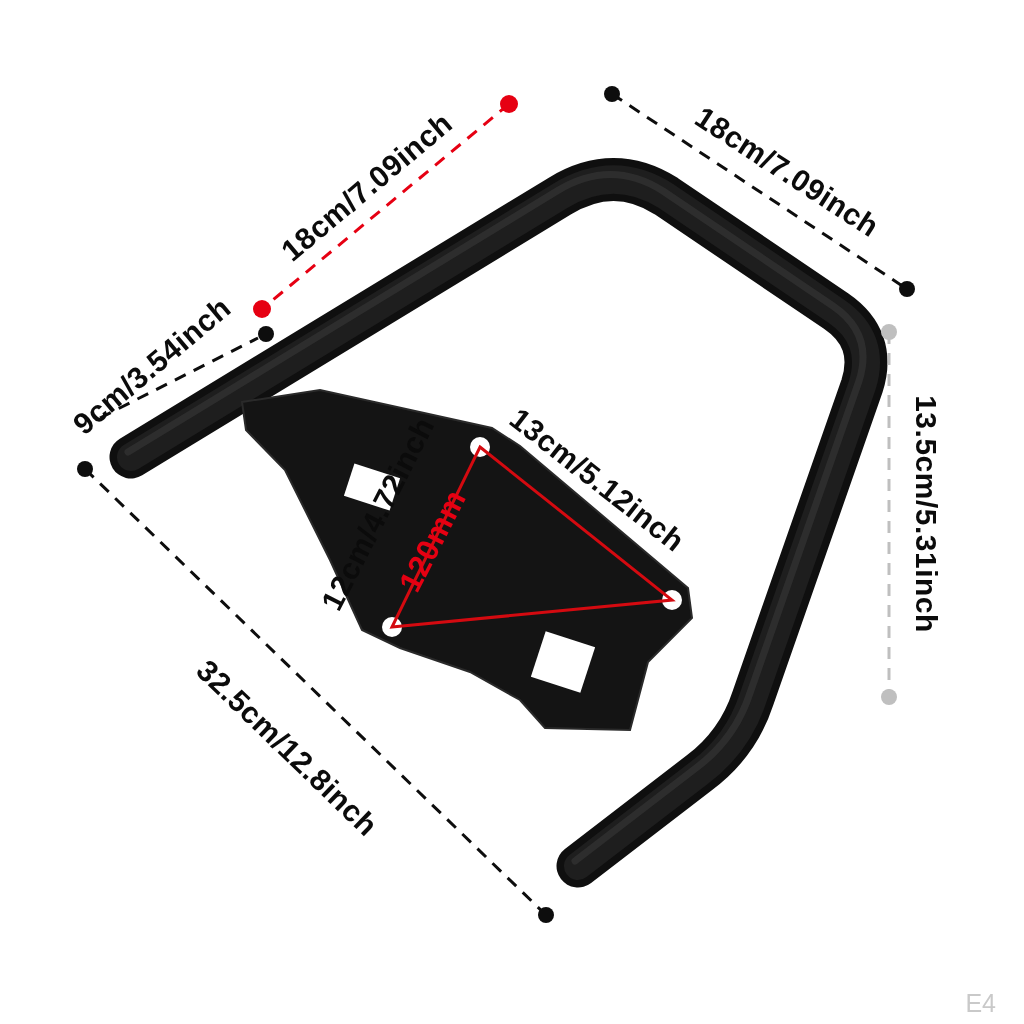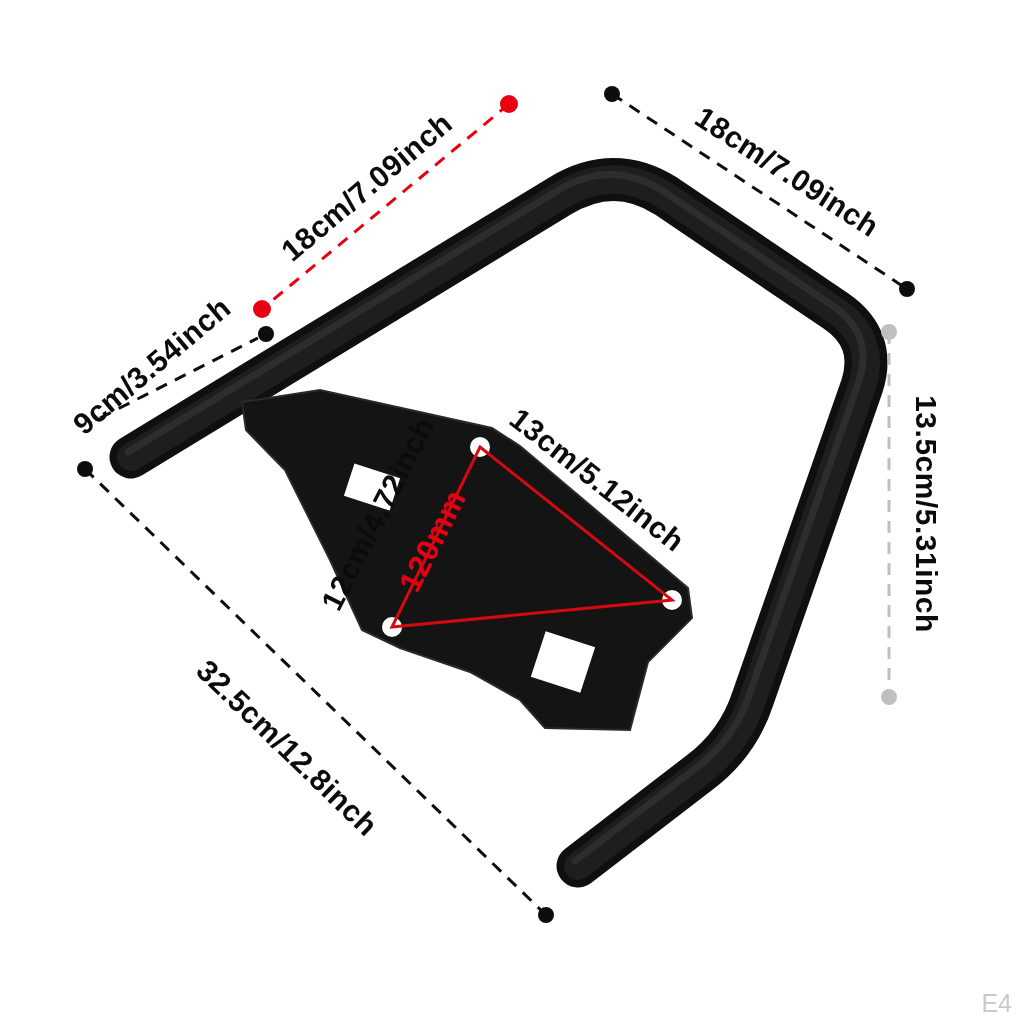--- a/index.html
+++ b/index.html
@@ -17,21 +17,21 @@
   .dim-label.red{color:#e60012;font-weight:700;}
   .lbl-top-left   {left:367px;top:187px;transform:translate(-50%,-50%) rotate(-40deg);}
   .lbl-top-right  {left:787px;top:172px;transform:translate(-50%,-50%) rotate(33deg);}
   .lbl-left       {left:152px;top:366px;transform:translate(-50%,-50%) rotate(-40deg);}
   .lbl-right      {left:926px;top:514px;transform:translate(-50%,-50%) rotate(90deg);}
   .lbl-bottom     {left:287px;top:748px;transform:translate(-50%,-50%) rotate(44deg);}
   .lbl-plate-h    {left:378px;top:514px;transform:translate(-50%,-50%) rotate(-63deg);}
   .lbl-plate-w    {left:597px;top:480px;transform:translate(-50%,-50%) rotate(38deg);}
   .lbl-hole-space {left:433px;top:541px;transform:translate(-50%,-50%) rotate(-63deg);font-size:31px;}
   .watermark{
-    position:absolute;right:12px;bottom:6px;
+    position:absolute;right:28px;bottom:6px;
     font:400 25px "Liberation Sans",sans-serif;color:#c9c9c9;
   }
 </style>
 </head>
 <body>
 
 <div class="canvas">
 
   <svg class="scene" viewBox="0 0 1024 1024">
 

